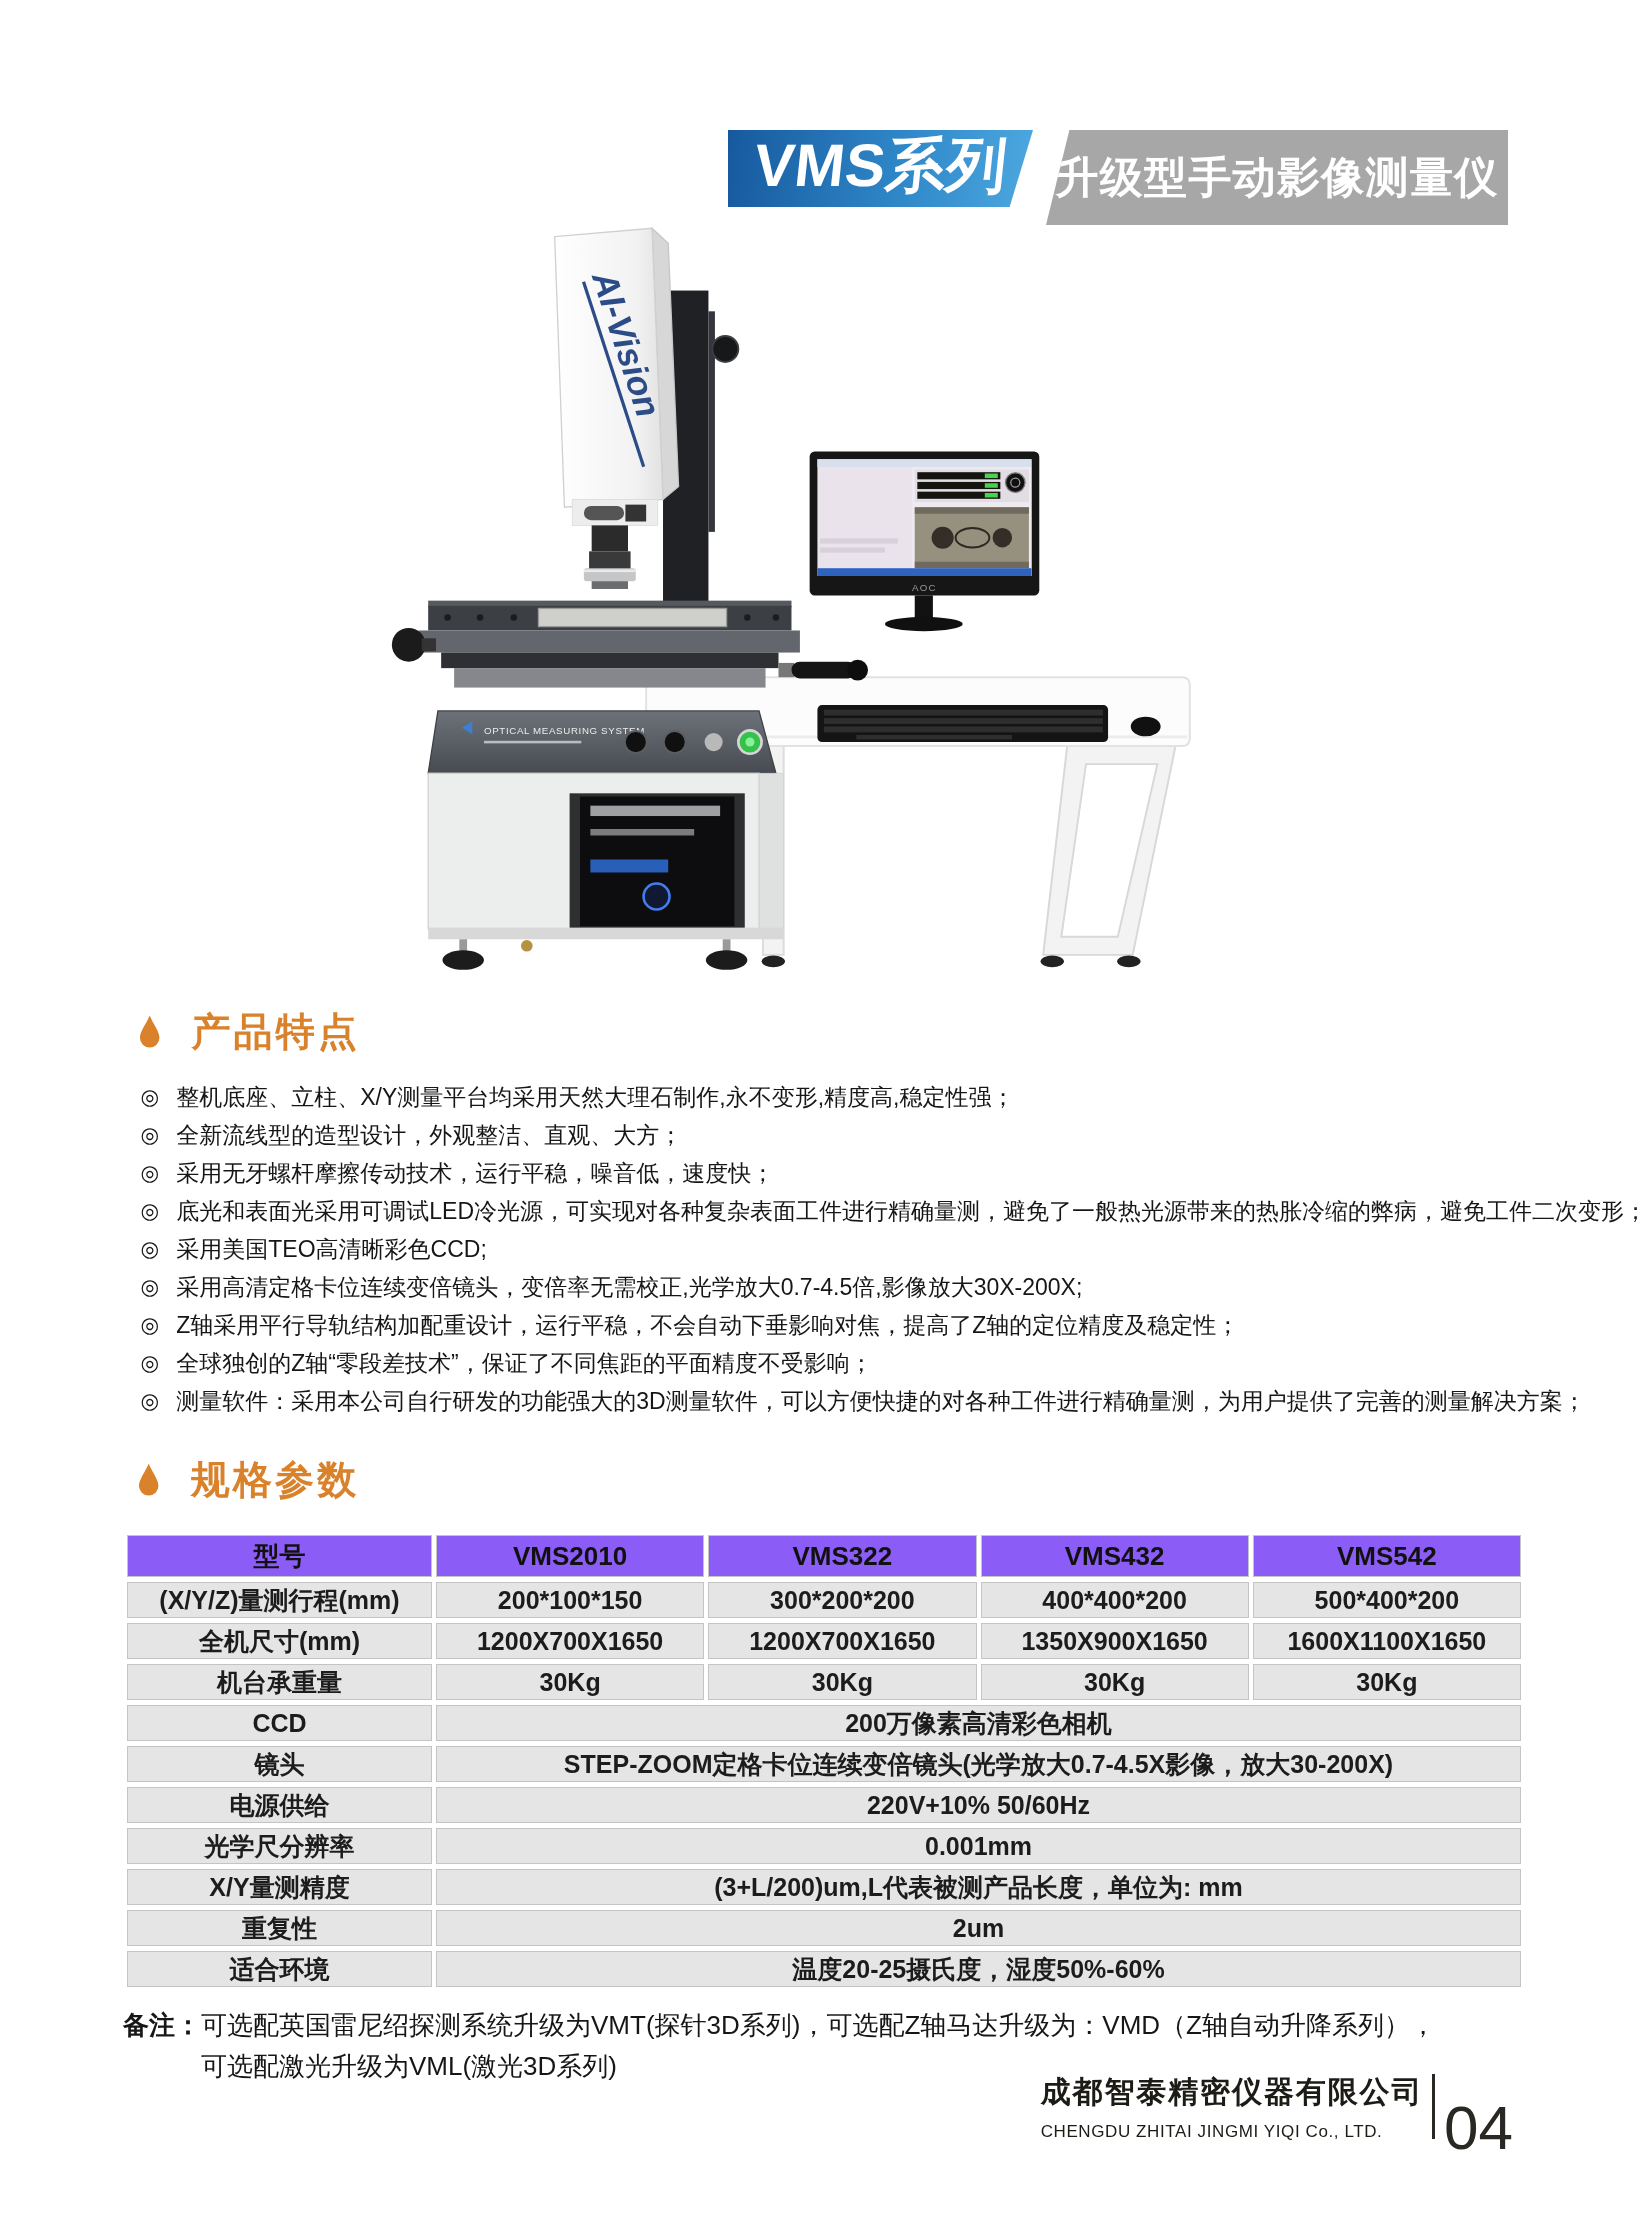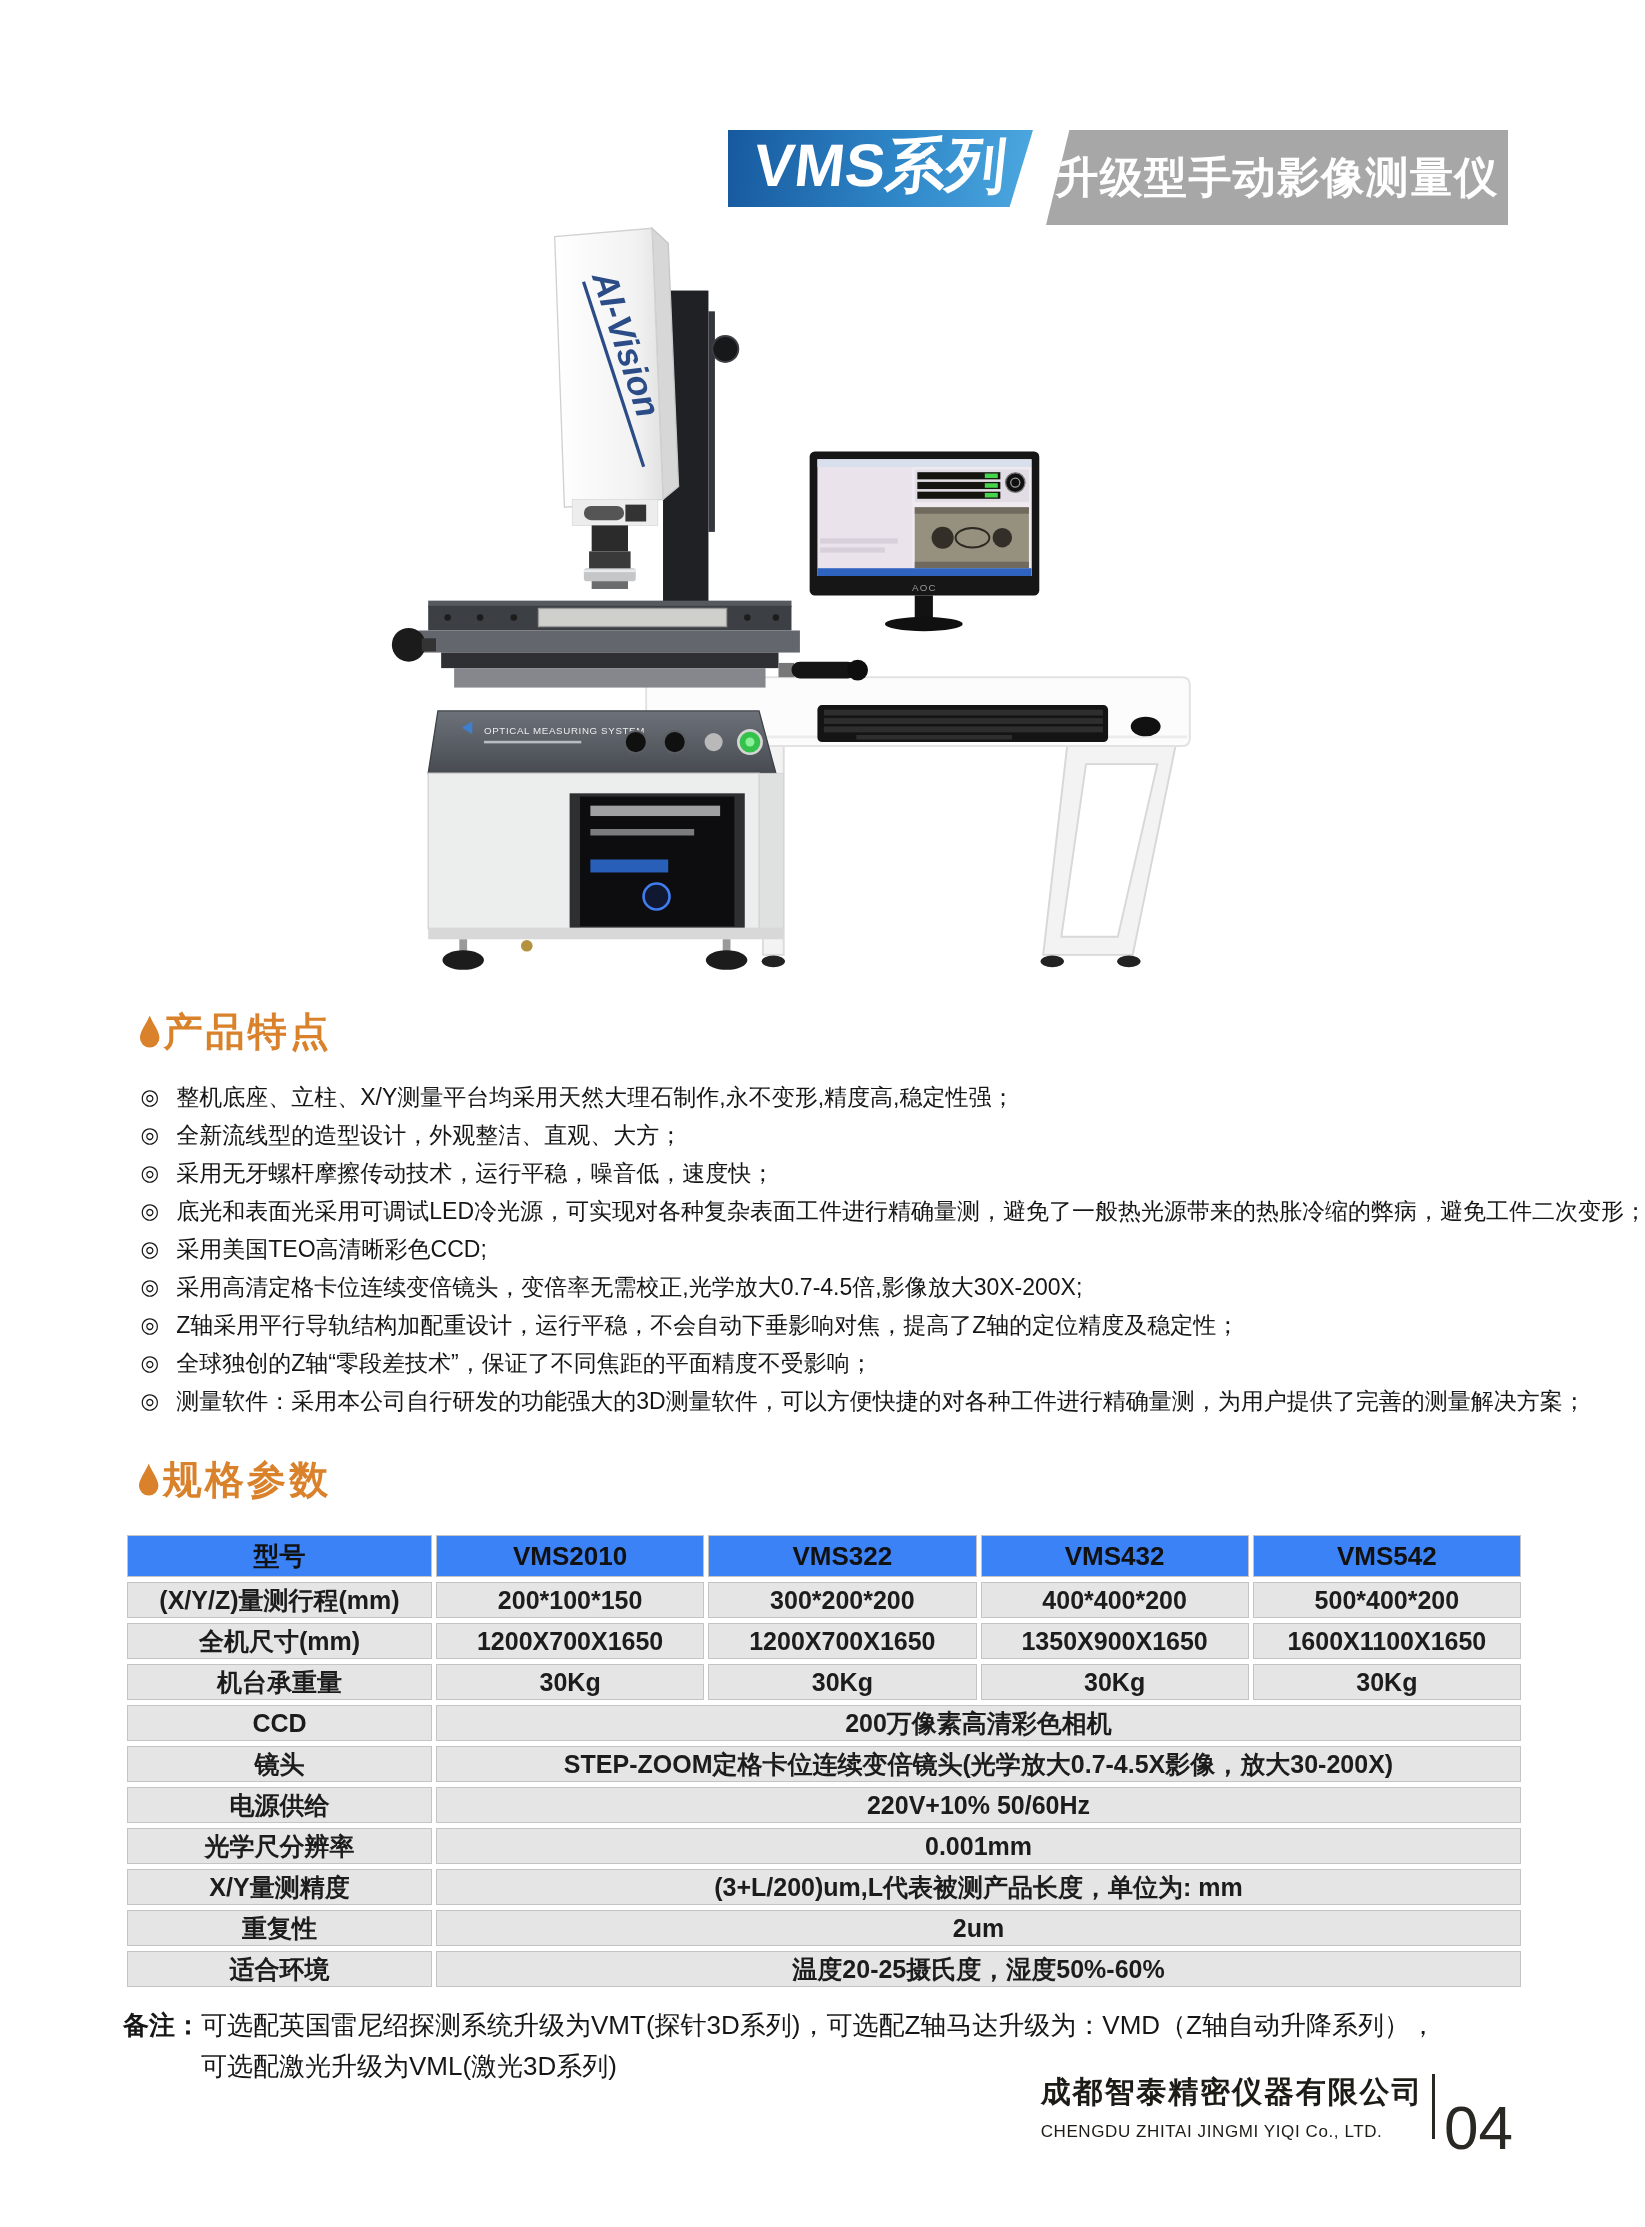--- a/index.html
+++ b/index.html
@@ -16,39 +16,39 @@
     transform:skewX(-6deg) translateY(-1.9px);white-space:nowrap;}
   .hdr-gray{width:462px;height:95px;margin-left:13px;
     clip-path:polygon(23.4px 0,100% 0,100% 100%,0 100%);
     background:#a7a7a7;display:flex;align-items:center;justify-content:center;}
   .hdr-gray span{font-size:43px;font-weight:bold;color:#fff;letter-spacing:1.3px;white-space:nowrap;}
 
   
   .photo{position:absolute;left:363px;top:214px;width:831px;height:772px;}
 
   
-  .sec-head{display:flex;align-items:center;gap:2px;color:#d9822b;}
+  .sec-head{display:flex;align-items:center;gap:30px;color:#d9822b;}
   .sec-head h2{font-size:39px;font-weight:bold;margin:0;letter-spacing:3.2px;}
   .drop{flex:0 0 auto;}
 
   
   .features{position:absolute;left:138px;top:1005px;width:1421px;}
   .features ul{list-style:none;margin:25px 0 0 2.6px;padding:0;}
   .features li{display:flex;gap:17px;font-size:23px;color:#161616;margin-bottom:10.4px;
     align-items:flex-start;line-height:1.2;white-space:nowrap;}
   .features .mk{font-size:21.4px;line-height:1.25;}
 
   
   .specs{position:absolute;left:123px;top:1453px;width:1421px;}
   .specs .sec-head{margin-left:14.3px;align-items:center;}
   table.spec{border-collapse:separate;border-spacing:4.5px 5.2px;table-layout:fixed;
     width:1402px;margin-top:23.4px;}
   table.spec td{background:#e5e5e5;border:0.6px solid #c4c4c4;text-align:center;
     font-size:25px;color:#1c1c1c;height:34px;padding:0 6.5px;overflow:hidden;white-space:nowrap;font-weight:bold;}
-  table.spec tr.thead td{font-weight:bold;font-size:26px;height:40px;background:#3b82f6;color:#111;}
+  table.spec tr.thead td{font-weight:bold;font-size:26px;height:40px;background:#8b5cf6;color:#111;}
   .notes{display:flex;font-size:26px;color:#161616;margin-top:13px;line-height:1.55;}
   .notes .nl{white-space:nowrap;font-weight:bold;}
   .notes .nlines div{white-space:nowrap;}
 
   
   .page-footer{position:absolute;right:133px;top:2050px;display:flex;align-items:center;gap:9px;}
   .company{text-align:left;}
   .company .cn{font-size:30px;font-weight:bold;color:#1d1b16;letter-spacing:1.9px;white-space:nowrap;}
   .company .en{font-size:17px;color:#1d1b16;margin-top:9px;letter-spacing:0.6px;white-space:nowrap;}
   .vdiv{width:2.6px;height:65px;background:#2a2823;}

